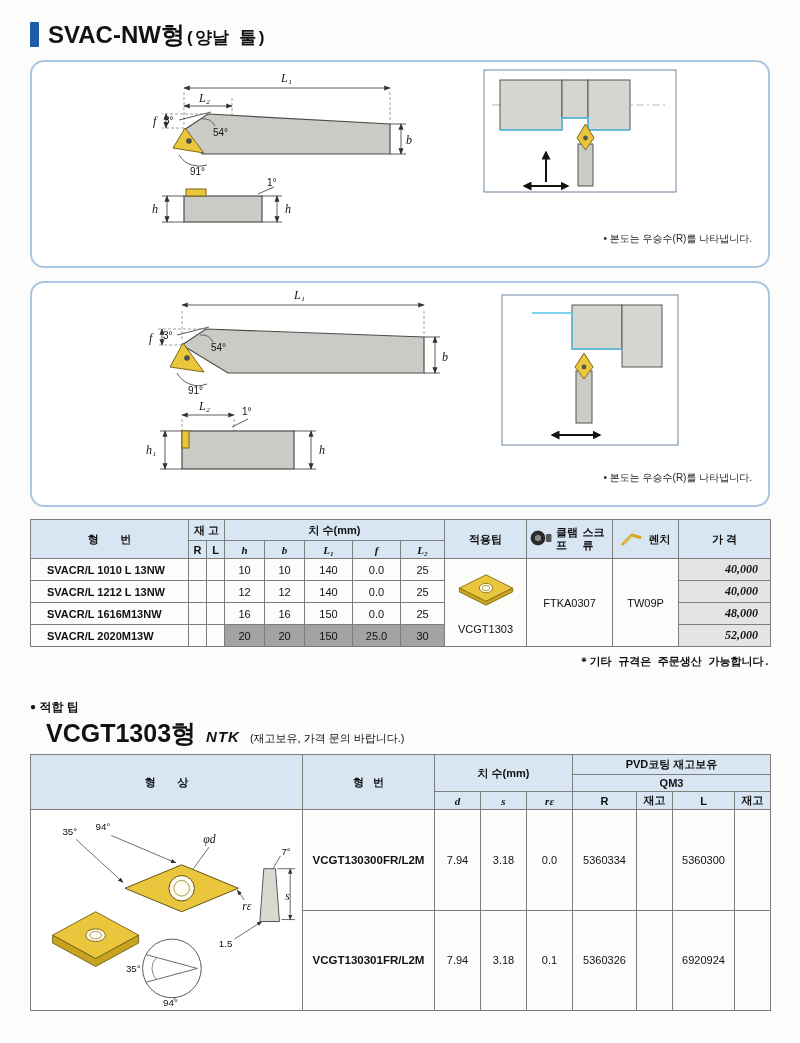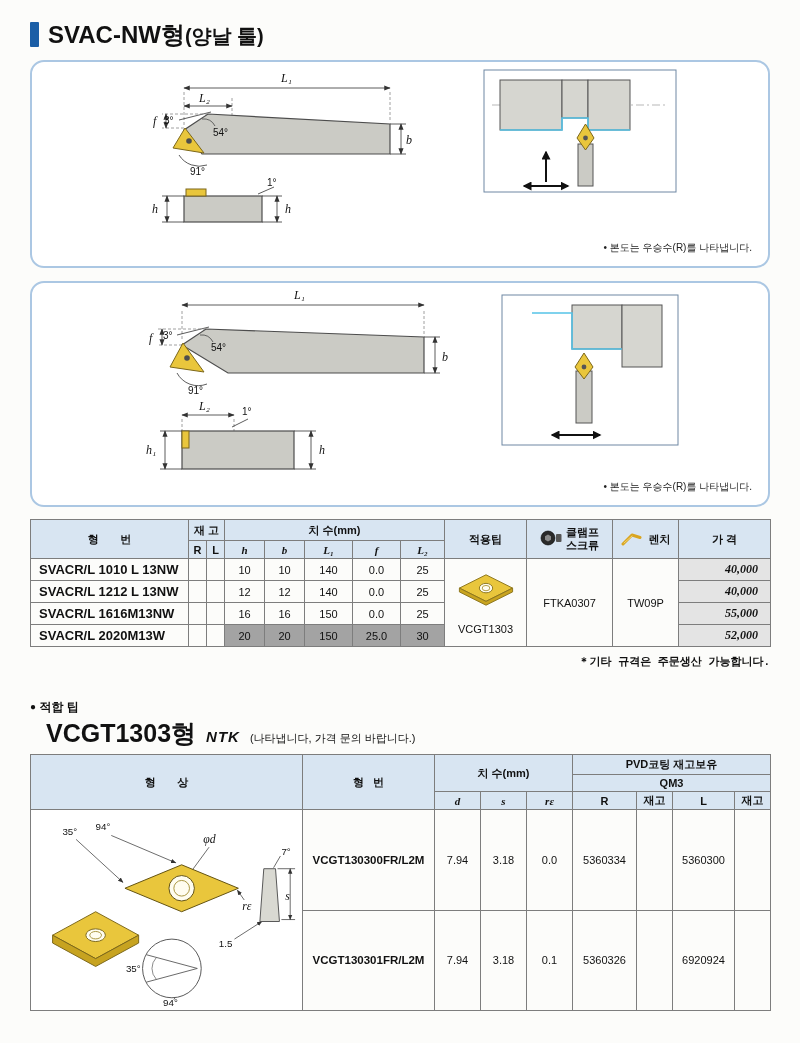--- a/index.html
+++ b/index.html
@@ -8,42 +8,42 @@
     width:800px; height:1043px; overflow:hidden;
     background:#fcfcfa; color:#111;
     font-family:"Liberation Sans","DejaVu Sans",sans-serif;
   }
   .page { width:800px; height:1043px; padding:22px 30px 0; position:relative; }
 
   
   .title-row { display:flex; align-items:center; gap:9px; }
   .accent-bar { width:9px; height:25px; background:#1b5ea6; border-radius:1px; }
   .page-title { margin:0; font-size:24px; font-weight:bold; line-height:1; }
-  .page-title .suffix { font-size:20px; }
+  .page-title .suffix { font-size:17px;font-family:Liberation Mono, monospace; }
 
   
   .panel { position:relative; border:2px solid #abc7e3; border-radius:14px; margin-top:13px; background:#ffffff; }
   .panel svg.diagram { display:block; width:736px; height:auto; }
-  .panel-note { position:absolute; right:16px; bottom:11px; font-size:10px; color:#222; }
+  .panel-note { position:absolute; right:16px; bottom:20px; font-size:10px; color:#222; }
 
   
   table { border-collapse:collapse; table-layout:fixed; width:740px; font-size:11px; }
   th, td { border:1px solid #7d7d7d; text-align:center; padding:1px 3px; overflow:hidden; }
   thead th { background:#d8e5f2; font-weight:bold; }
   .t1 { margin-top:12px; }
   .t1 thead tr:first-child th { height:21px; }
   .t1 thead tr:last-child th { height:18px; }
   .t1 tbody td { height:22px; }
-  .t1 td.model { text-align:left; font-weight:bold; padding-left:8px; white-space:pre; font-size:13px; }
+  .t1 td.model { text-align:left; font-weight:bold; padding-left:16px; white-space:pre; font-size:11px; }
   .t1 td.price { background:#e4e4e4; font-style:italic; font-weight:bold; text-align:right; padding-right:12px; font-family:"Liberation Serif",serif; font-size:12px; }
   .t1 tr.shade td.dimv { background:#a3a3a3; }
   .dim-head { font-family:"Liberation Serif",serif; font-style:italic; font-weight:bold; }
   .pre { white-space:pre; }
   .hdr-flex { display:flex; align-items:center; justify-content:center; gap:4px; }
-  .two-line { display:flex; flex-direction:column; line-height:1.15; text-align:left; }
+  .two-line { display:flex; flex-direction:row; line-height:1.15; text-align:left; }
   .tipcell { vertical-align:middle; }
   .tipcell .tiplabel { margin-top:12px; }
   .footnote { width:740px; text-align:right; font-size:11px; font-weight:bold; margin-top:7px;font-family:Liberation Mono, monospace; }
 
   
   .fit-section { margin-top:30px; }
   .fit-bullet { font-size:12px; font-weight:bold; }
   .fit-bullet .dot { font-size:10px; vertical-align:1px; }
   .fit-title-row { display:flex; align-items:baseline; gap:10px; margin:4px 0 0 16px; }
   .fit-title { font-size:25px; font-weight:bold; line-height:1.05; }
@@ -325,21 +325,21 @@
       </tr>
       <tr>
         <td class="model">SVACR/L 1616M13NW</td>
         <td></td>
         <td></td>
         <td class="dimv">16</td>
         <td class="dimv">16</td>
         <td class="dimv">150</td>
         <td class="dimv">0.0</td>
         <td class="dimv">25</td>
-        <td class="price">55,000</td>
+        <td class="price">48,000</td>
       </tr>
       <tr class="shade">
         <td class="model">SVACR/L 2020M13W</td>
         <td></td>
         <td></td>
         <td class="dimv">20</td>
         <td class="dimv">20</td>
         <td class="dimv">150</td>
         <td class="dimv">25.0</td>
         <td class="dimv">30</td>
@@ -347,21 +347,21 @@
       </tr>
     </tbody>
   </table>
   <div class="footnote">＊기타 규격은 주문생산 가능합니다.</div>
 
   <div class="fit-section">
     <div class="fit-bullet"><span class="dot">●</span> <span>적합 팁</span></div>
     <div class="fit-title-row">
       <span class="fit-title">VCGT1303형</span>
       <span class="brand">NTK</span>
-      <span class="fit-sub">(나타냅니다, 가격 문의 바랍니다.)</span>
+      <span class="fit-sub">(재고보유, 가격 문의 바랍니다.)</span>
     </div>
 
     <table class="t2">
       <colgroup>
         <col style="width:272px">
           <col style="width:132px">
         <col style="width:46px">
           <col style="width:46px">
           <col style="width:46px">
         <col style="width:64px">

